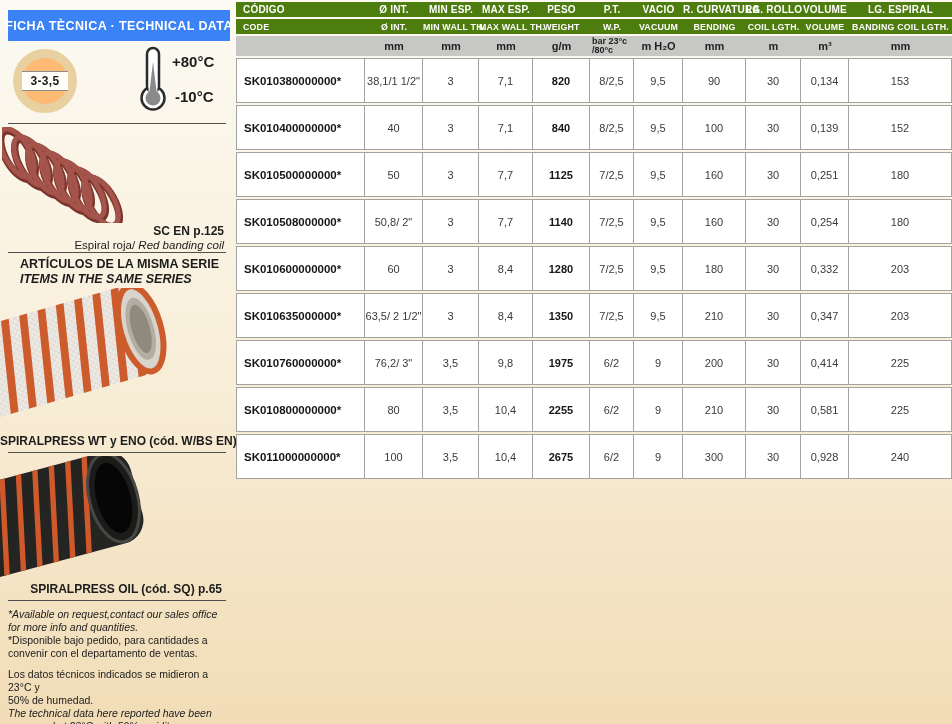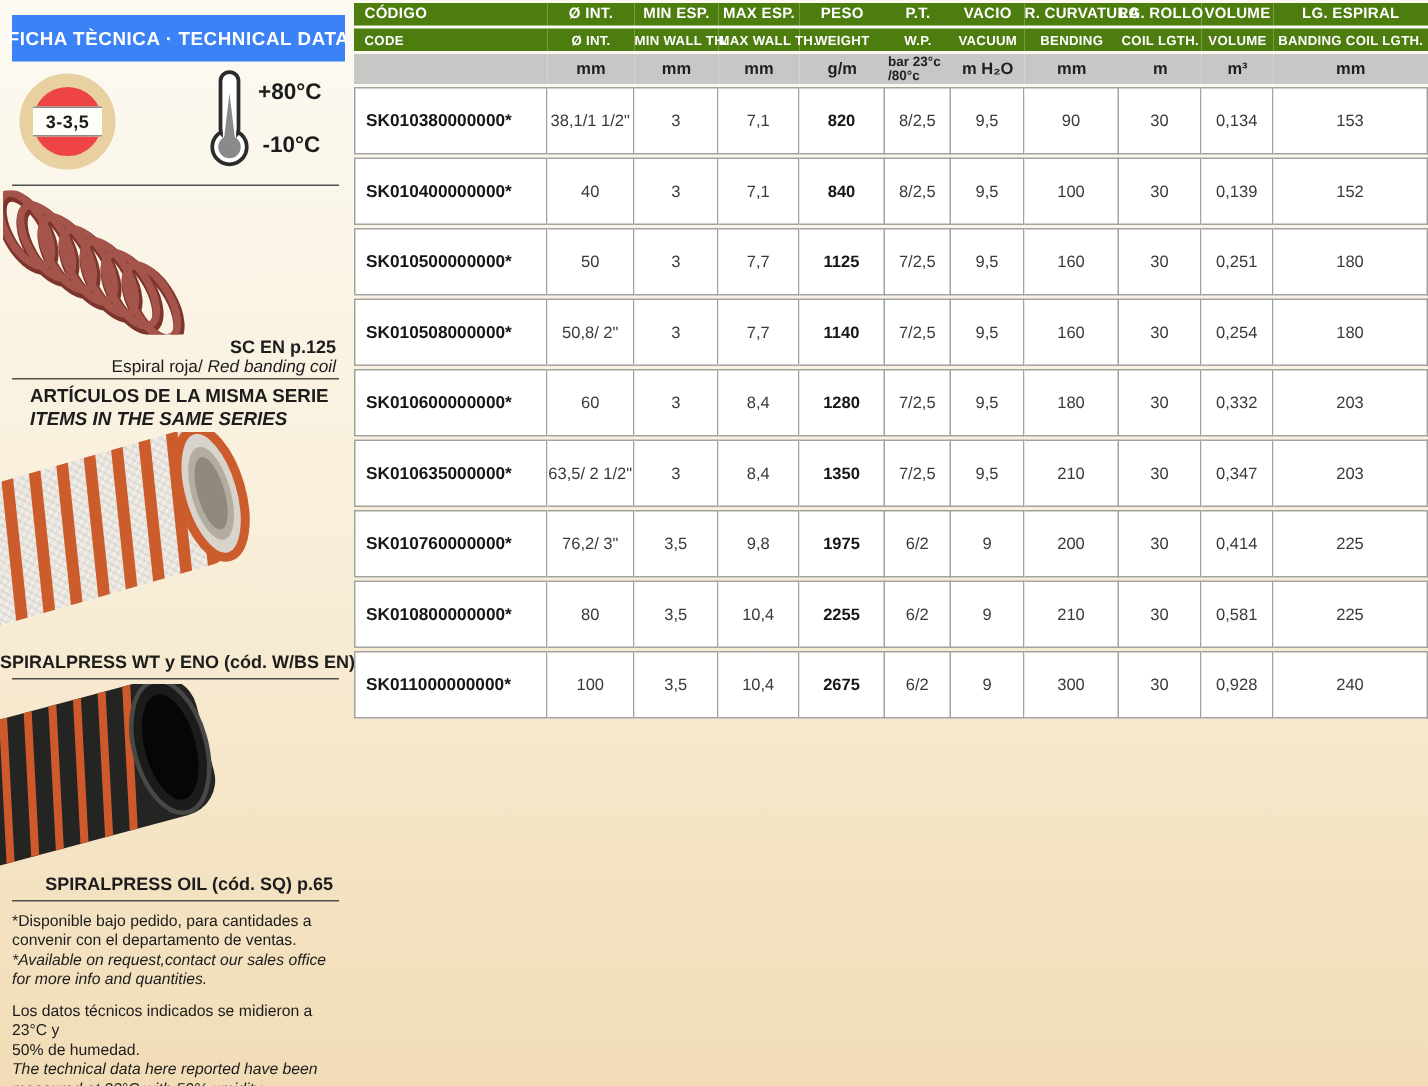--- a/index.html
+++ b/index.html
@@ -14,21 +14,21 @@
   
   .sidebar { position:absolute; left:0; top:0; width:236px; height:724px; }
   .title-box {
     position:absolute; left:8px; top:10px; width:222px; height:31px;
     background:#3b82f6; color:#fff; font-size:12.5px; font-weight:bold;
     letter-spacing:.4px; display:flex; align-items:center; justify-content:center;
     white-space:nowrap;
   }
   .badge {
     position:absolute; left:13px; top:49px; width:64px; height:64px;
-    border-radius:50%; border:9px solid #e8d0a0; background:#ef4444;
+    border-radius:50%; border:9px solid #e8d0a0; background:#fdba74;
     display:flex; align-items:center; justify-content:center;
   }
   .badge-strip {
     width:46px; background:#fffdf8; border-top:1px solid #8b8b89; border-bottom:1px solid #8b8b89;
     font-size:12px; font-weight:bold; text-align:center; padding:2px 0; letter-spacing:.3px;
   }
   .thermo { position:absolute; left:138px; top:46px; }
   .temp-high { position:absolute; left:172px; top:53px; font-size:15px; font-weight:bold; }
   .temp-low  { position:absolute; left:175px; top:88px; font-size:15px; font-weight:bold; }
 
@@ -201,24 +201,24 @@
       </g>
       <ellipse cx="116" cy="59" rx="24" ry="45" fill="#1b1b1a" stroke="#474745" stroke-width="3"></ellipse>
       <ellipse cx="116" cy="59" rx="17" ry="36" fill="#060606"></ellipse>
     </g>
   </svg>
 
   <div class="caption3">SPIRALPRESS OIL (cód. SQ) p.65</div>
   <div class="divider d4"></div>
 
   <div class="footnotes">
+    <div class="fn it">*Available on request,contact our sales office
+ for more info and quantities.</div>
     <div class="fn">*Disponible bajo pedido, para cantidades a
  convenir con el departamento de ventas.</div>
-    <div class="fn it">*Available on request,contact our sales office
- for more info and quantities.</div>
     <div class="fn-gap"></div>
     <div class="fn">Los datos técnicos indicados se midieron a 23°C y
 50% de humedad.</div>
     <div class="fn it">The technical data here reported have been
 measured at 23°C with 50% umidity.</div>
   </div>
 </div>
 
 <div class="table-wrap">
   <table class="spec">

